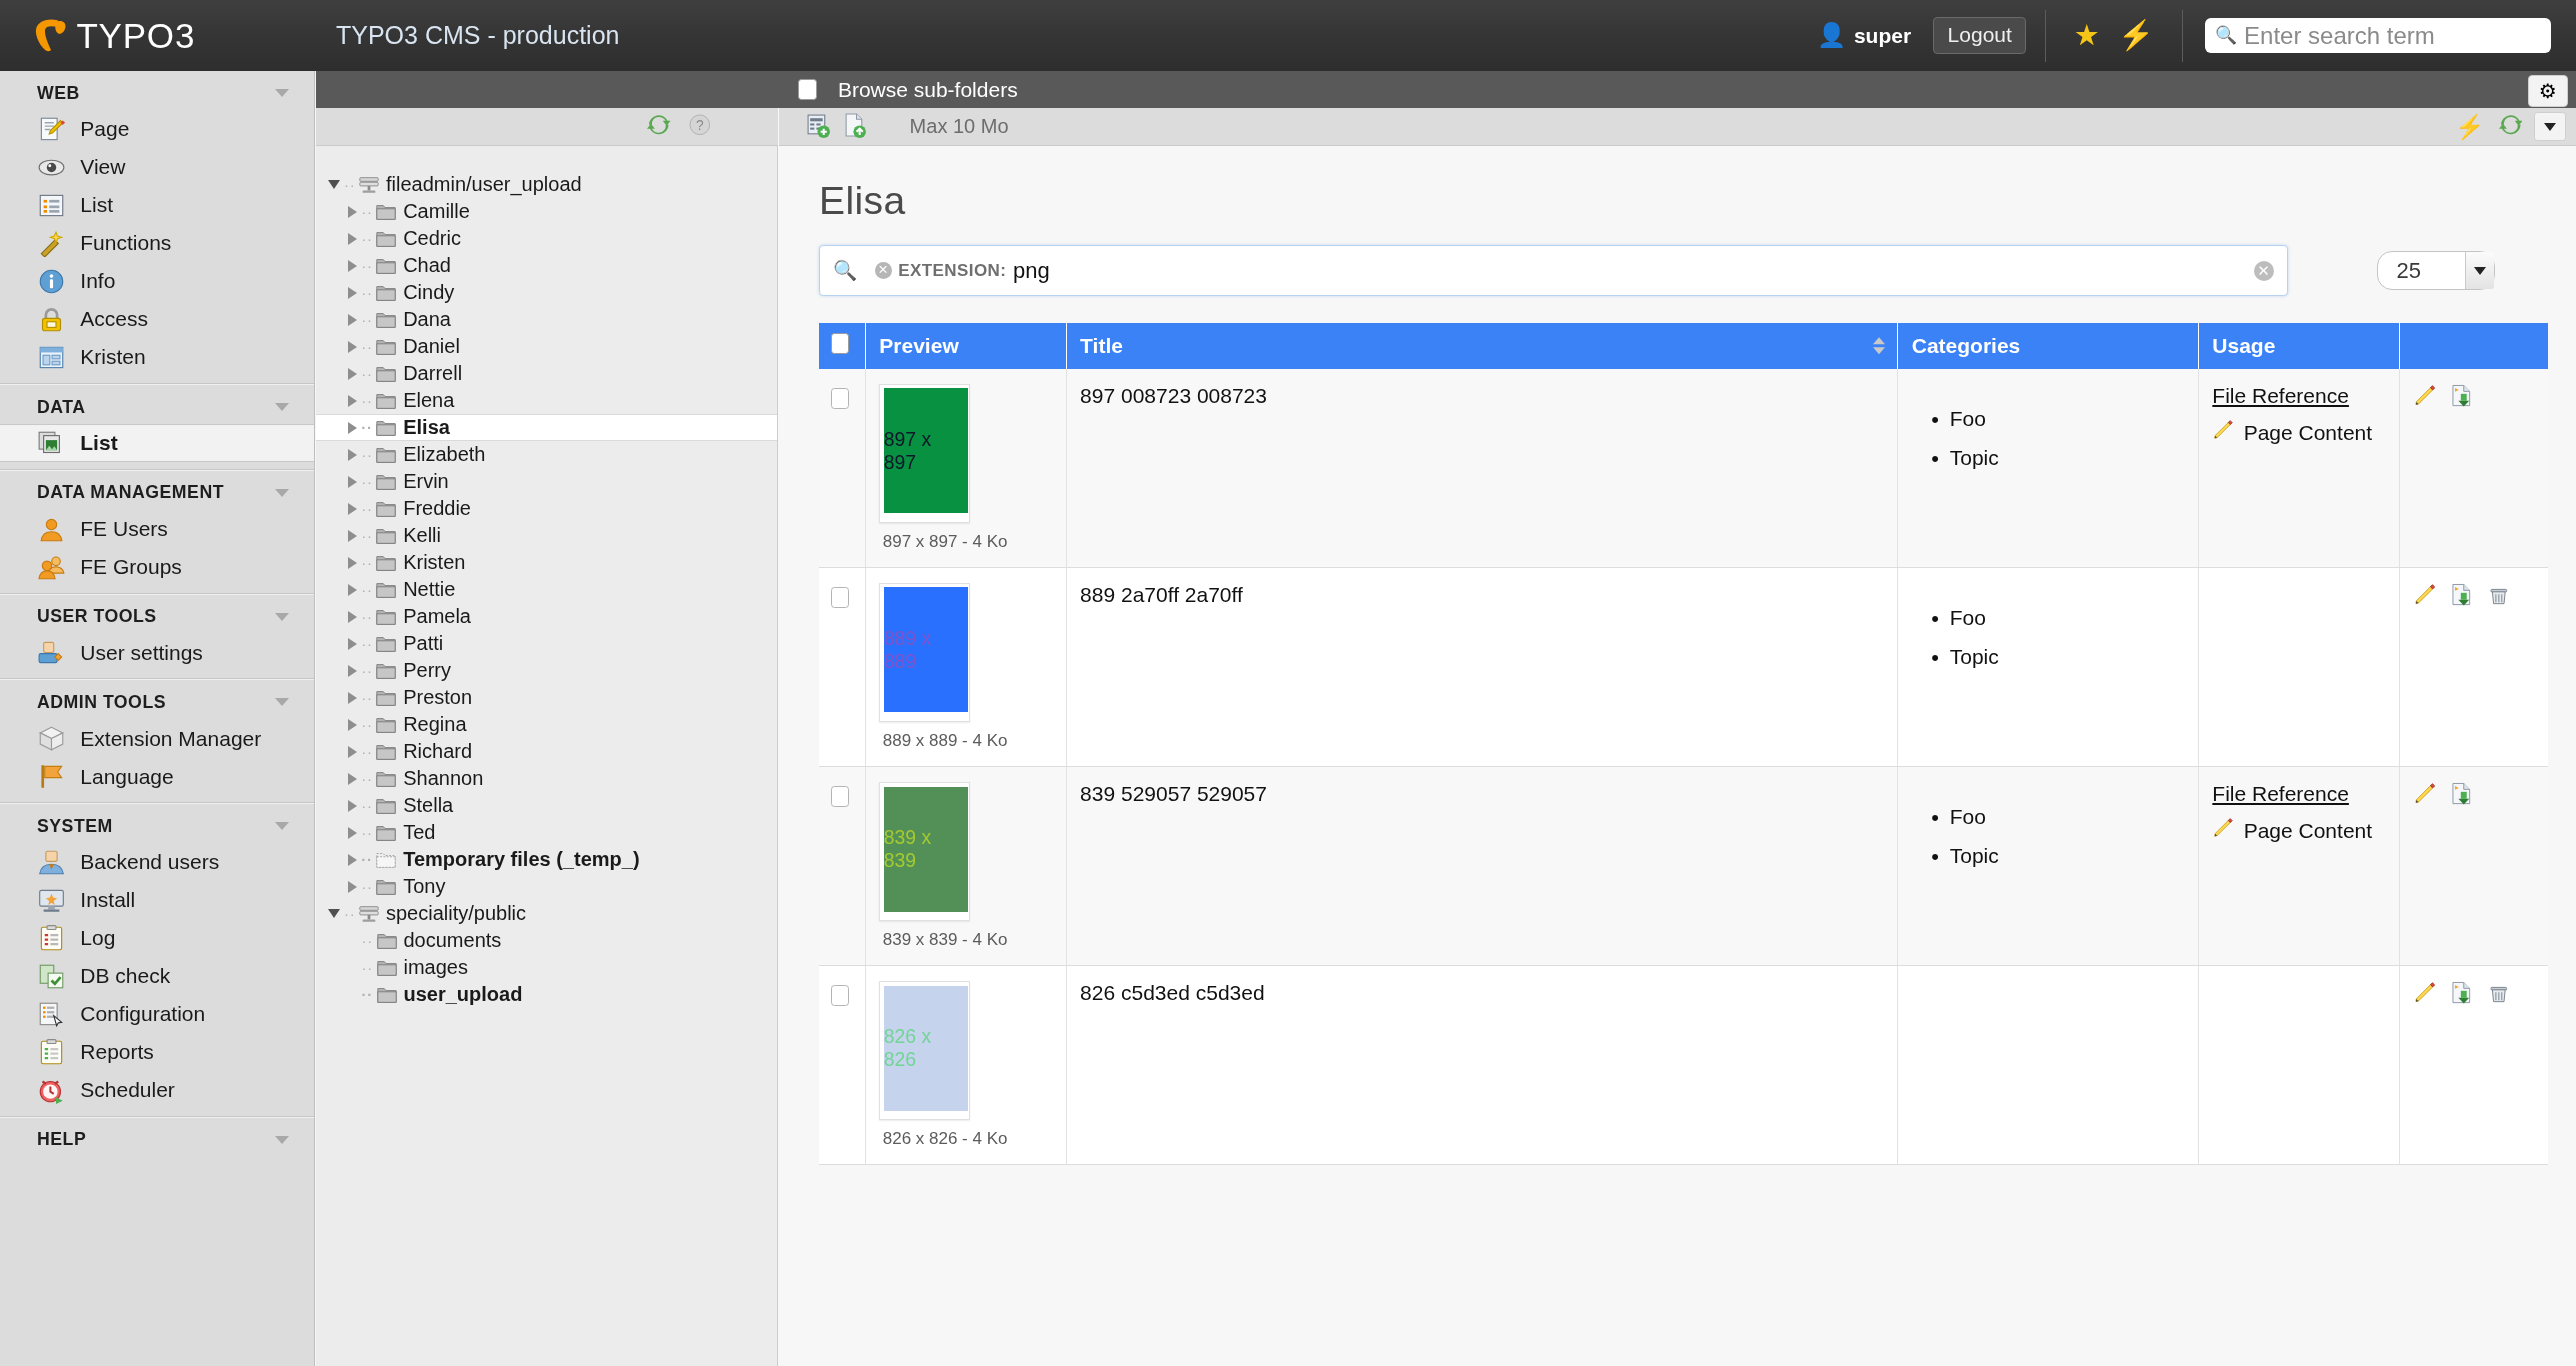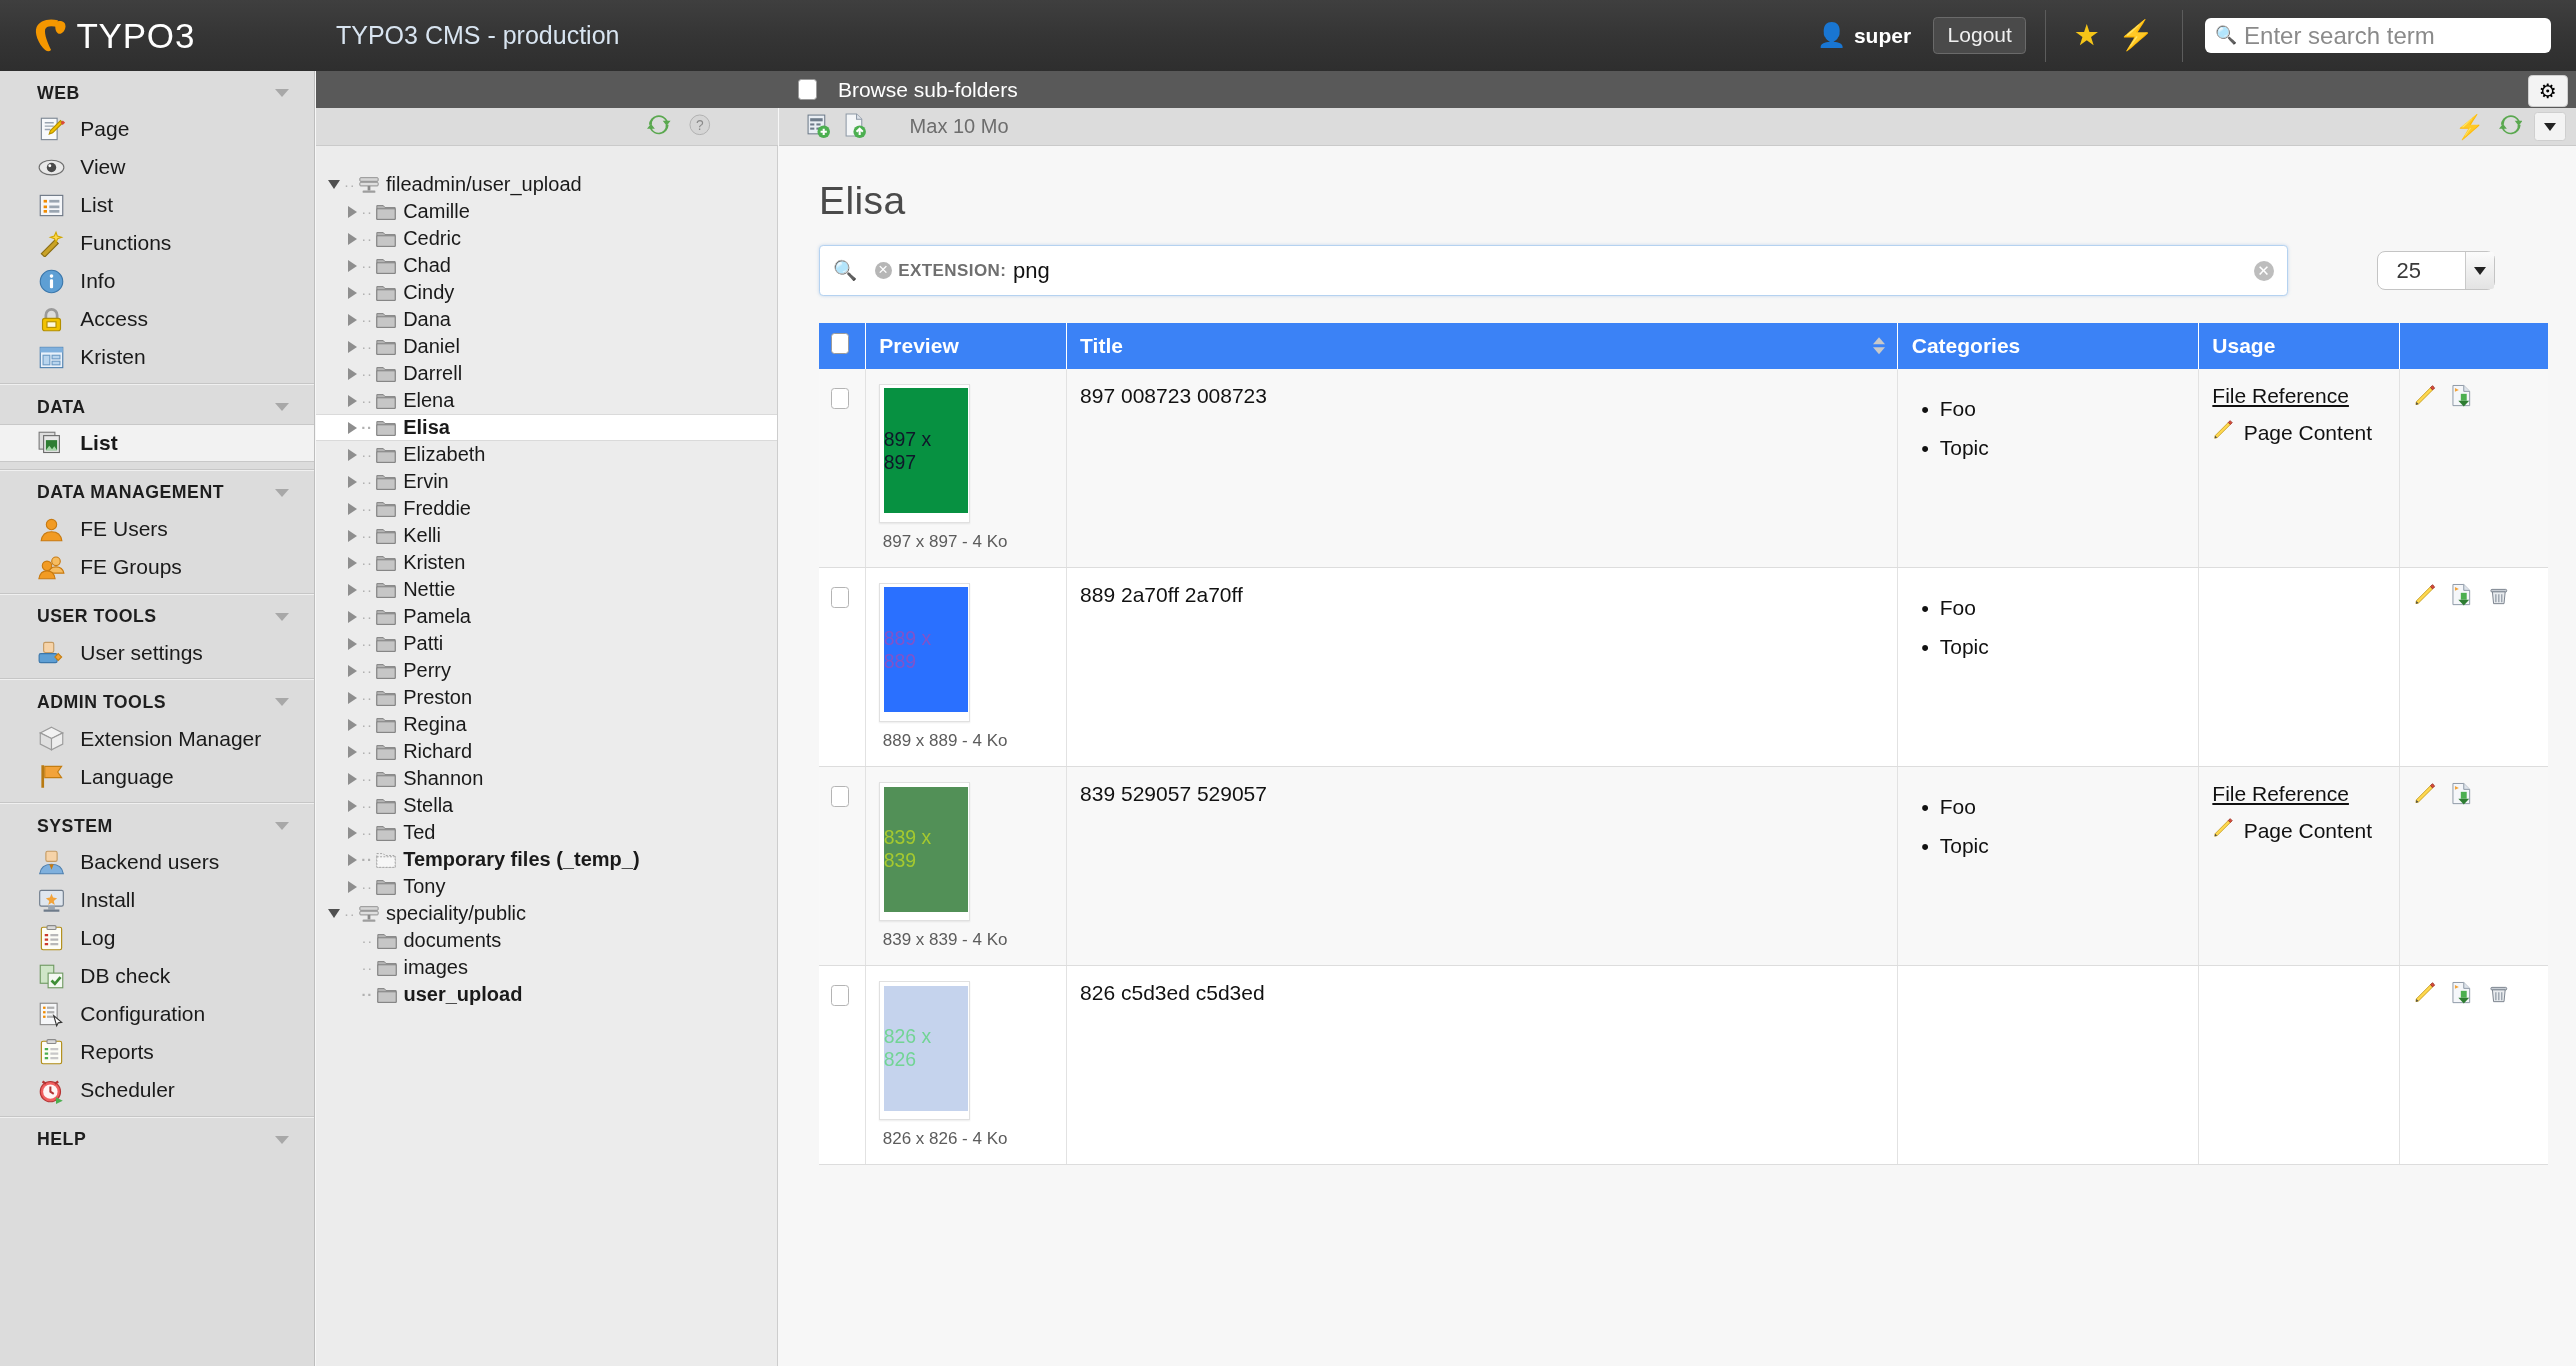--- a/index.html
+++ b/index.html
@@ -214,21 +214,21 @@
   #chip-val { font-size: 22px; color: #111; margin-left: 6.7px; }
   #filter-clear {
     margin-left: auto;
     width: 20px; height: 20px; border-radius: 50%;
     background: #bdbdbd; color: #fff; font-size: 15px;
     line-height: 20px; text-align: center; cursor: pointer;
   }
   #page-size {
     margin-left: 89px;
     width: 118px; height: 39px;
-    background: #ffffff; border: 0.8px solid #c4c4c4; border-radius: 8px;
+    background: #ffffff; border: 0.8px solid #c4c4c4; border-radius: 15px;
     display: flex; align-items: center; cursor: pointer;
   }
   #page-size-val { font-size: 22px; color: #3a3a3a; padding-left: 18.6px; }
   #page-size-arrow {
     margin-left: auto; width: 29px; height: 100%;
     background: linear-gradient(to bottom,#fbfbfb,#e3e3e3);
     border-left: 0.8px solid #c9c9c9;
     display: flex; align-items: center; justify-content: center;
     border-radius: 0 2.5px 2.5px 0;
   }
@@ -290,21 +290,21 @@
   }
   .thumb-img {
     width: 84px; height: 125px;
     display: flex; align-items: center; justify-content: center;
     font-size: 19.4px;
   }
   .thumb-cap {
     font-size: 17px; color: #5c5c5c;
     margin-top: 9.3px; white-space: nowrap; padding-left: 3.4px;
   }
-  .cat-list { margin: 6px; padding: 0 0 0 22px; list-style: none; }
+  .cat-list { margin: 16px; padding: 0 0 0 22px; list-style: none; }
   .cat-list li { position: relative; line-height: 1.85; font-size: 21px; }
   .cat-list li::before {
     content: "•"; position: absolute; left: -18.6px; font-size: 22px;
   }
   .usage-link {
     text-decoration: underline; color: #111; cursor: pointer;
     display: block; font-size: 21px;
   }
   .usage-sub { display: flex; align-items: center; margin-top: 11px; font-size: 21px; }
   .usage-sub .u-ic { margin-right: 9.3px; }

